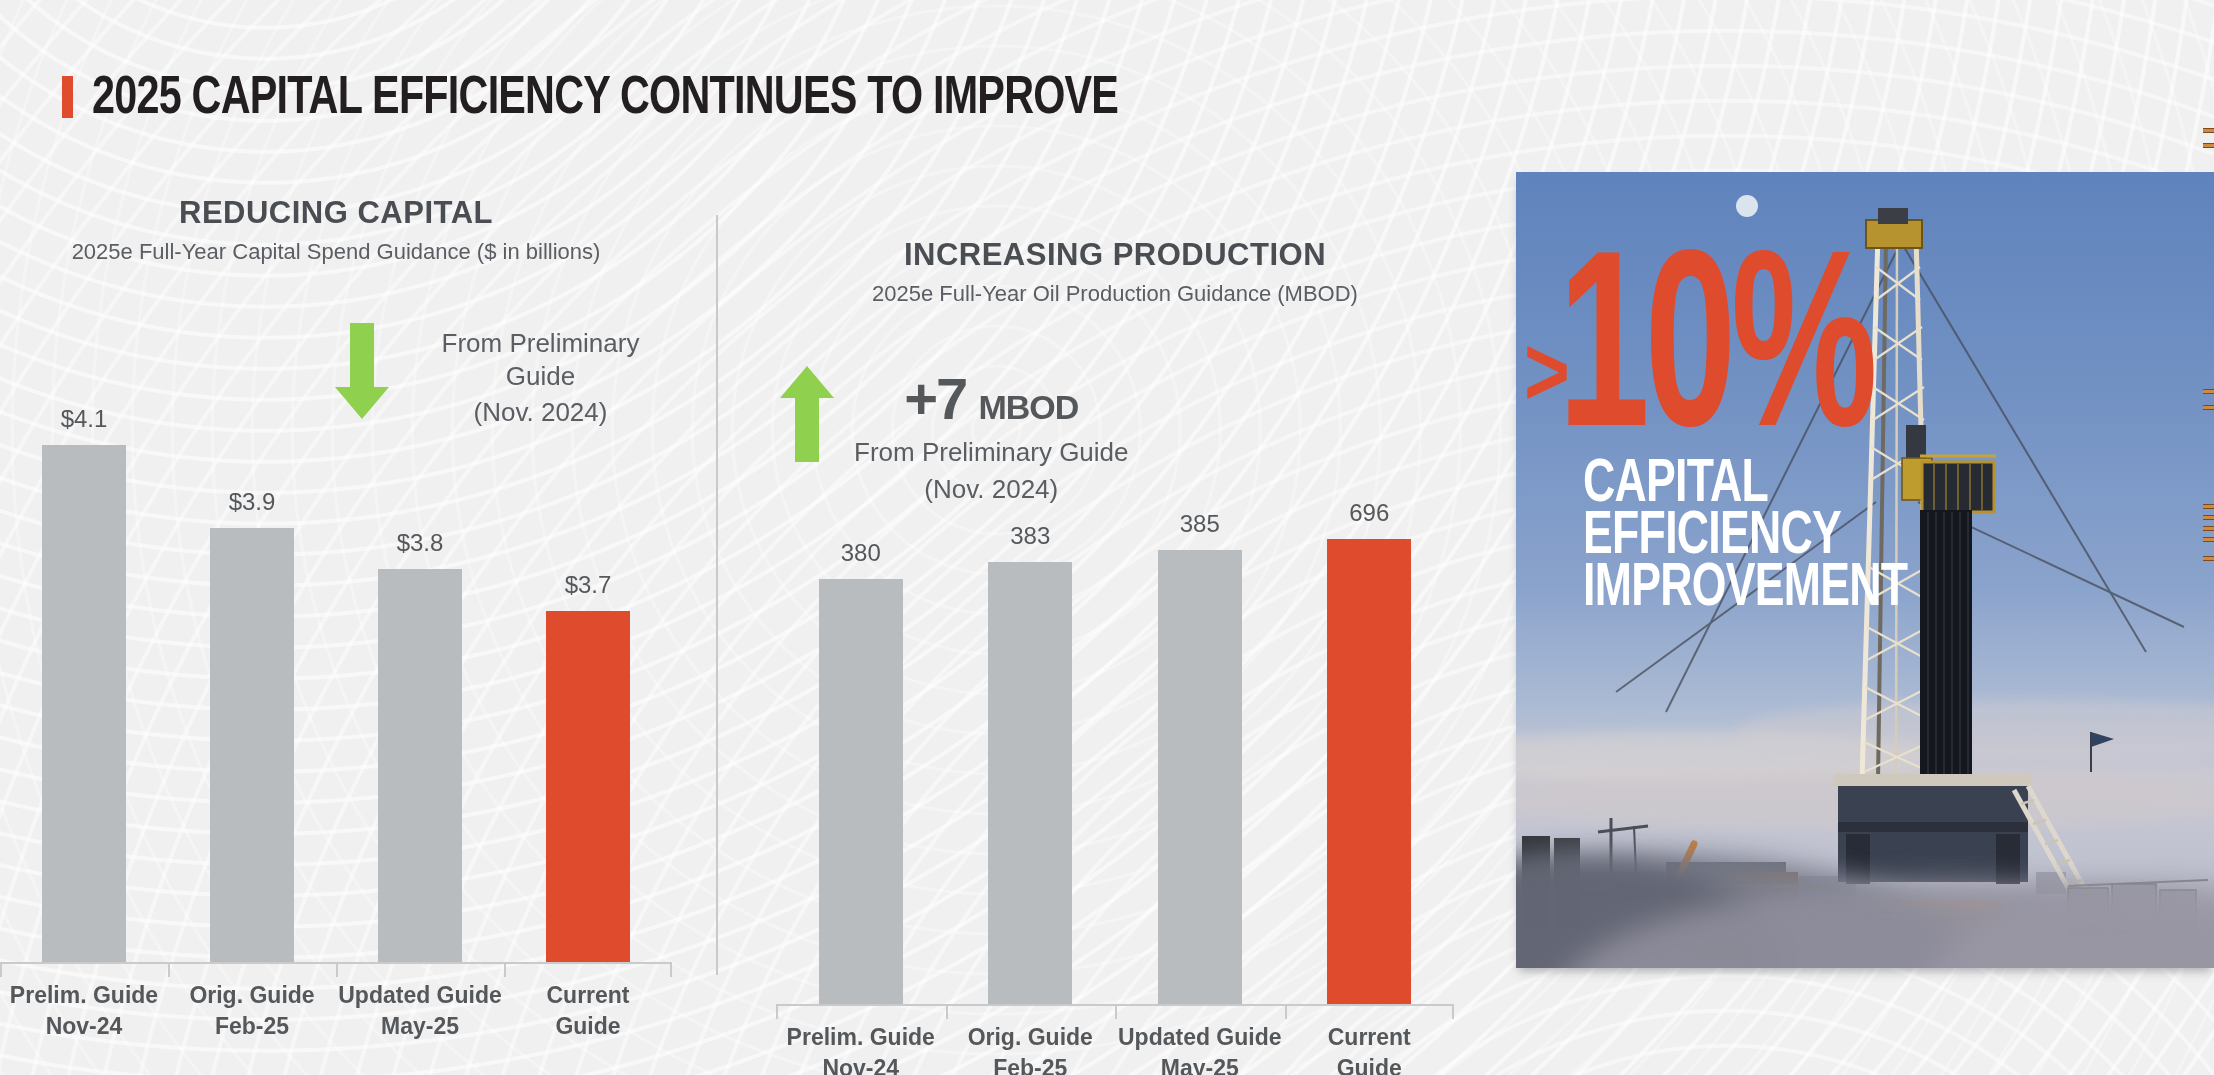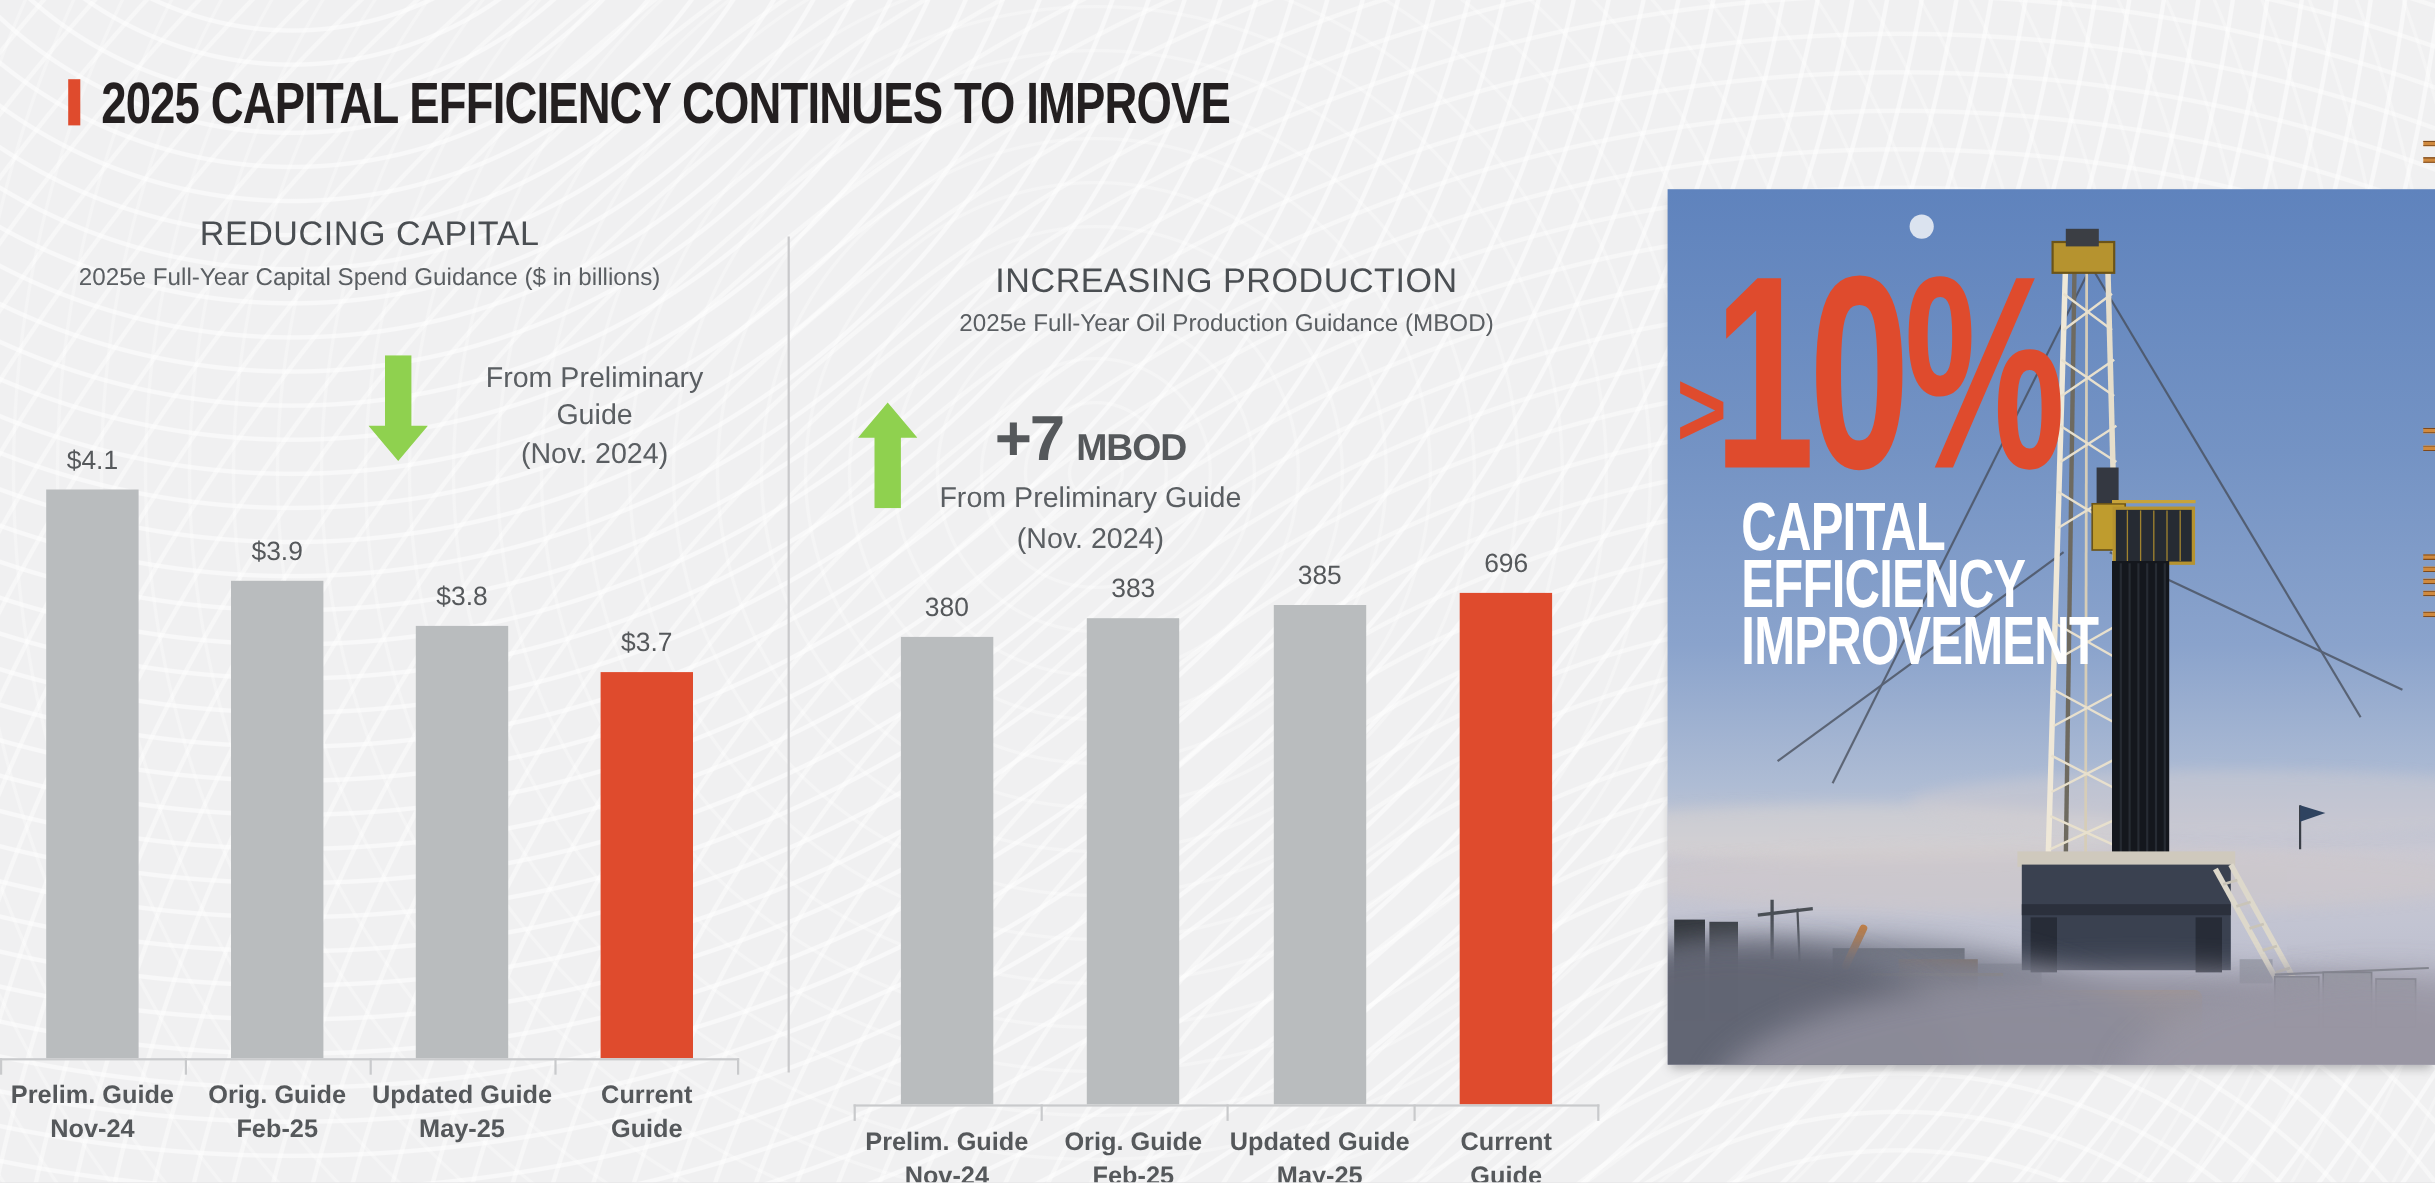--- a/index.html
+++ b/index.html
@@ -9,33 +9,33 @@
   .slide{
     position:relative; width:2214px; height:1075px; overflow:hidden;
     background-color:var(--background,#f0f0f1);
     background-image:
       repeating-radial-gradient(circle at 12% -25%, rgba(255,255,255,0) 0 15px, rgba(255,255,255,.55) 16px 19px, rgba(255,255,255,0) 20px 31px),
       repeating-radial-gradient(circle at 78% 135%, rgba(255,255,255,0) 0 18px, rgba(255,255,255,.45) 19px 22px, rgba(255,255,255,0) 23px 35px),
       repeating-radial-gradient(circle at 45% 40%, rgba(255,255,255,0) 0 22px, rgba(255,255,255,.30) 23px 25px, rgba(255,255,255,0) 26px 40px);
   }
 
   
-  .hdr{ position:absolute; left:62px; top:68px; display:flex; align-items:flex-start; }
+  .hdr{ position:absolute; left:62px; top:68px; display:flex; align-items:center; }
   .accent-bar{ width:11px; height:42px; margin-top:4px; background:var(--accent-red,#df4b2d); }
   .hdr h1{
     margin-left:19px; font-size:53px; font-weight:bold; line-height:1;
     letter-spacing:-1px; color:var(--title-text,#231f20);
     transform:scaleX(.78); transform-origin:left center; white-space:nowrap;
   }
 
   
   .chart{ position:absolute; top:195px; height:860px; }
   #chart-left{ left:0; width:672px; }
   #chart-right{ left:776px; width:678px;margin-top:42px; }
-  .chart-title{ text-align:center; font-size:31px; font-weight:normal; letter-spacing:.5px; color:var(--heading-text,#4a4e52); }
+  .chart-title{ text-align:center; font-size:31px; font-weight:bold; letter-spacing:.5px; color:var(--heading-text,#4a4e52); }
   .chart-subtitle{ text-align:center; font-size:22px; margin-top:8px; color:var(--body-text,#5a5e62); }
 
   .annotation{ position:absolute; top:128px; display:flex; gap:20px; }
   #chart-left .annotation{ left:335px; }
   #chart-right .annotation{ left:4px; }
   .block-arrow{ width:54px; height:97px; fill:var(--arrow-green,#8fd14f); flex:0 0 auto; }
   .block-arrow.up{ transform:rotate(180deg); }
   .ann-text{ display:flex; flex-direction:column; align-items:center; }
   .ann-head{ display:flex; align-items:baseline; gap:12px; color:var(--value-text,#55585b); }
   .ann-big{ font-size:58px; font-weight:bold; letter-spacing:-2px; }

